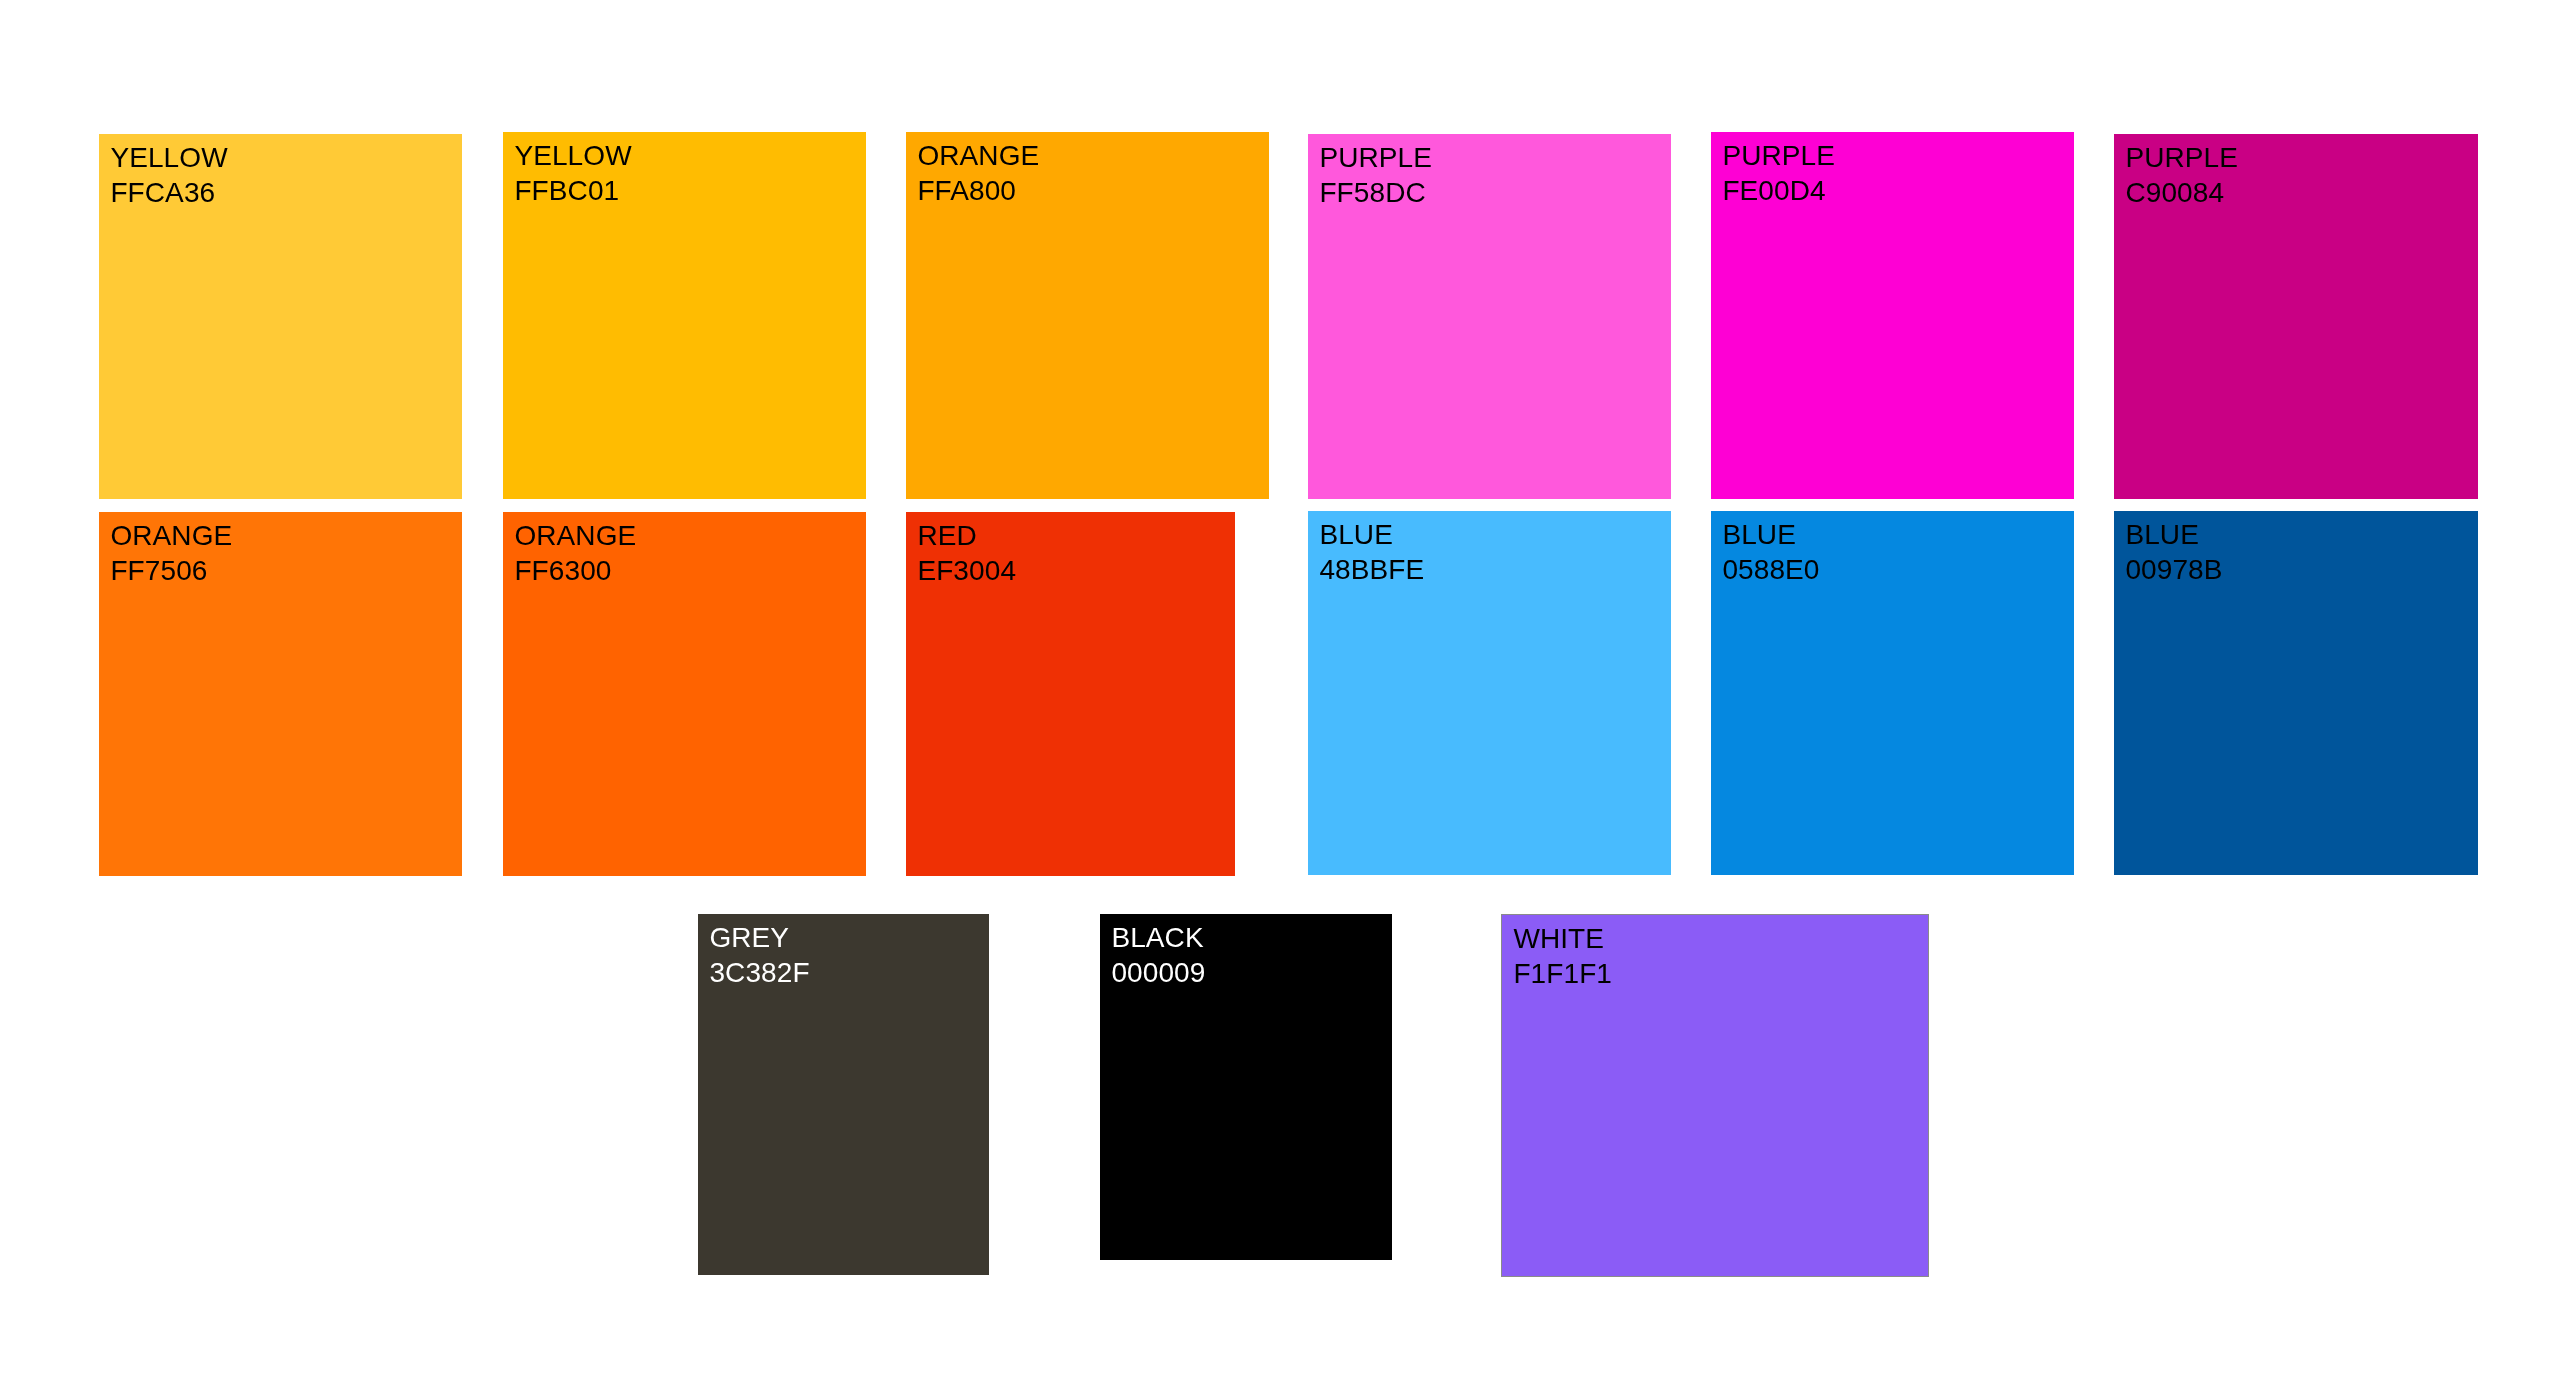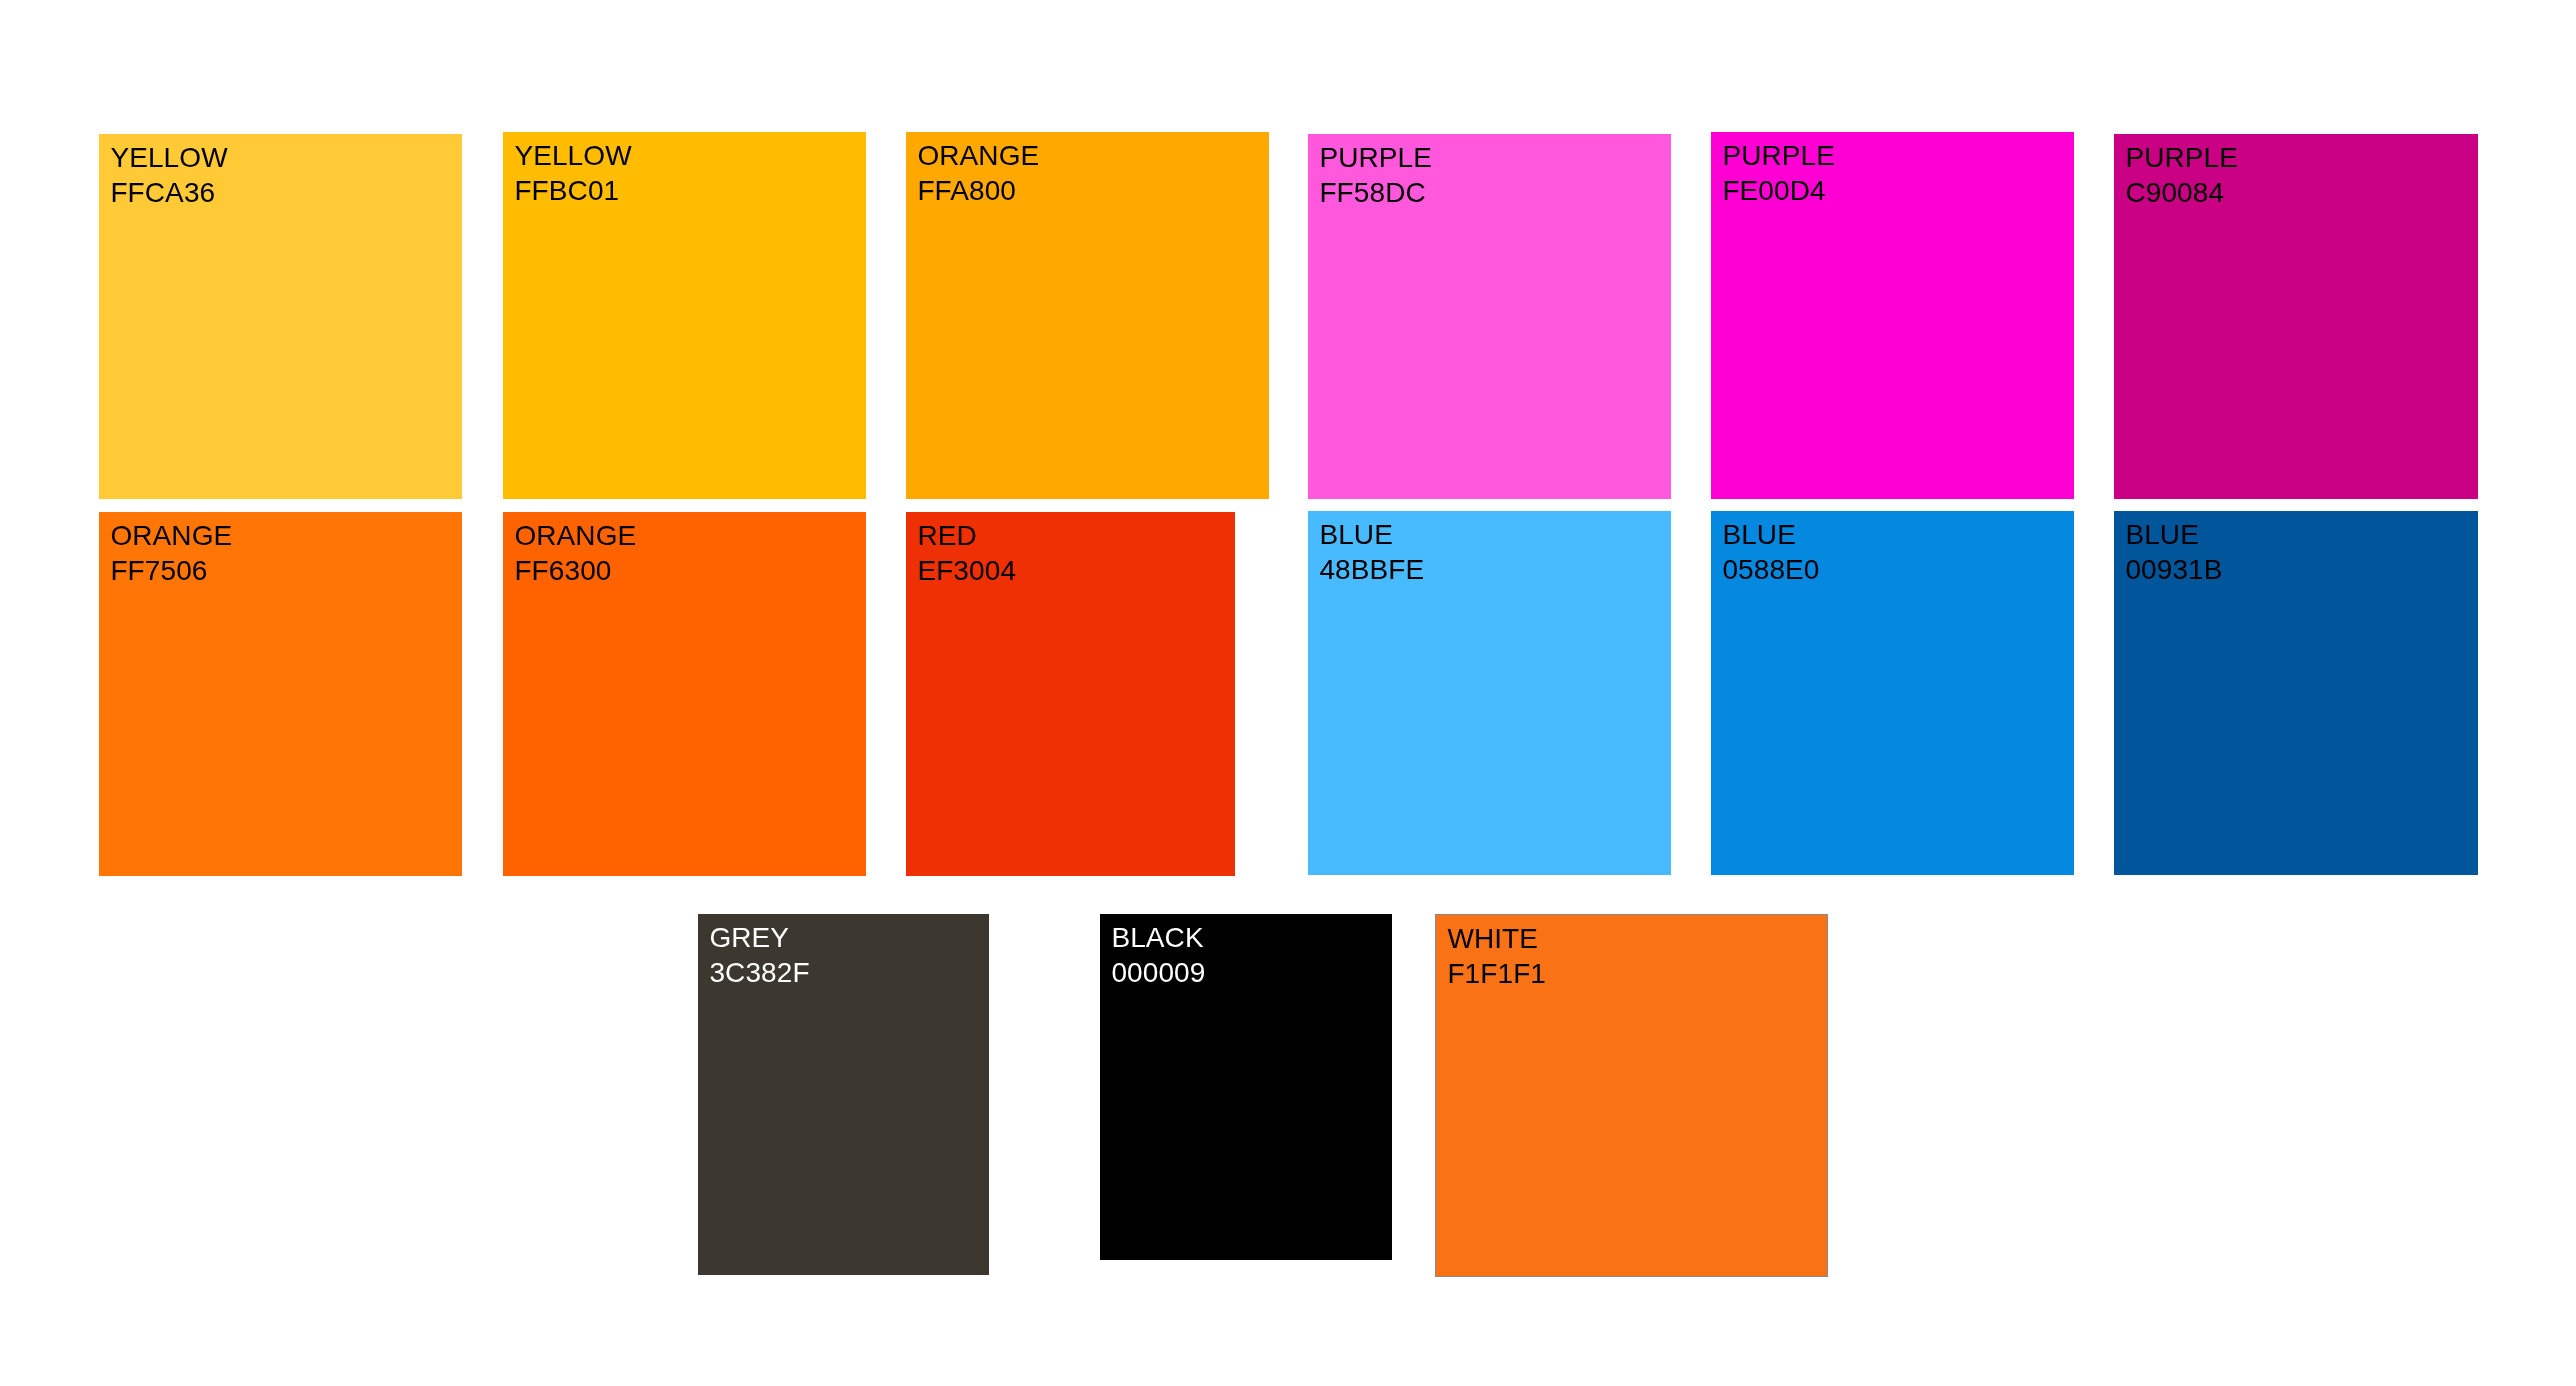--- a/index.html
+++ b/index.html
@@ -119,38 +119,38 @@
       </div>
       <div class="swatch dark-text" style="left: 1711px; top: 511px; width: 363px; height: 364px; background: rgb(5, 136, 224);">
         <div class="swatch-labels">
           <span class="swatch-name">BLUE</span>
           <span class="swatch-hex">0588E0</span>
         </div>
       </div>
       <div class="swatch dark-text" style="left: 2114px; top: 511px; width: 364px; height: 364px; background: rgb(0, 85, 155);">
         <div class="swatch-labels">
           <span class="swatch-name">BLUE</span>
-          <span class="swatch-hex">00931B</span>
+          <span class="swatch-hex">00978B</span>
         </div>
       </div>
     </div>
     <div style="position: absolute; inset: 0px;">
       <div class="swatch light-text" style="left: 698px; top: 914px; width: 291px; height: 361px; background: rgb(60, 56, 47);">
         <div class="swatch-labels">
           <span class="swatch-name">GREY</span>
           <span class="swatch-hex">3C382F</span>
         </div>
       </div>
       <div class="swatch light-text" style="left: 1100px; top: 914px; width: 292px; height: 346px; background: rgb(0, 0, 0);">
         <div class="swatch-labels">
           <span class="swatch-name">BLACK</span>
           <span class="swatch-hex">000009</span>
         </div>
       </div>
-      <div class="swatch dark-text bordered" style="left: 1435px; top: 914px; width: 393px; height: 363px; background: #f97316;">
+      <div class="swatch dark-text bordered" style="left: 1501px; top: 914px; width: 428px; height: 363px; background: #8b5cf6;">
         <div class="swatch-labels">
           <span class="swatch-name">WHITE</span>
           <span class="swatch-hex">F1F1F1</span>
         </div>
       </div>
     </div>
   </div>
 
 
 </body></html>

